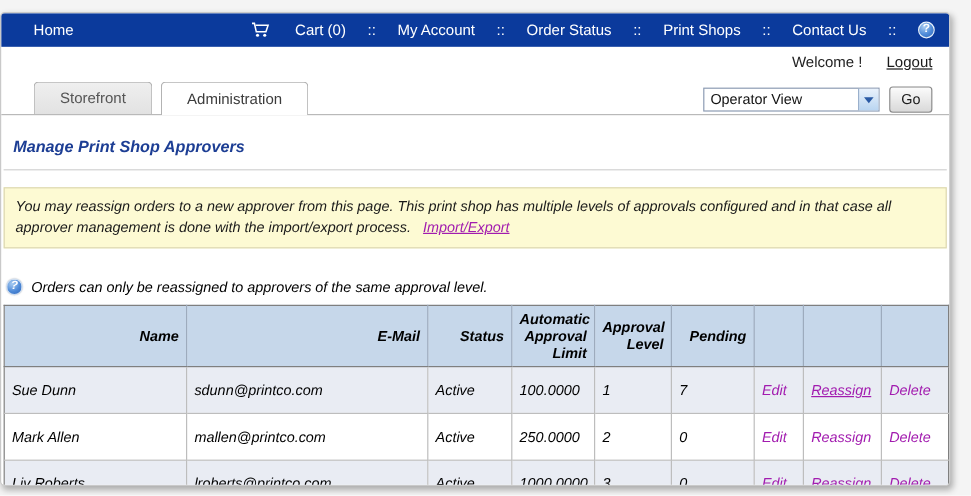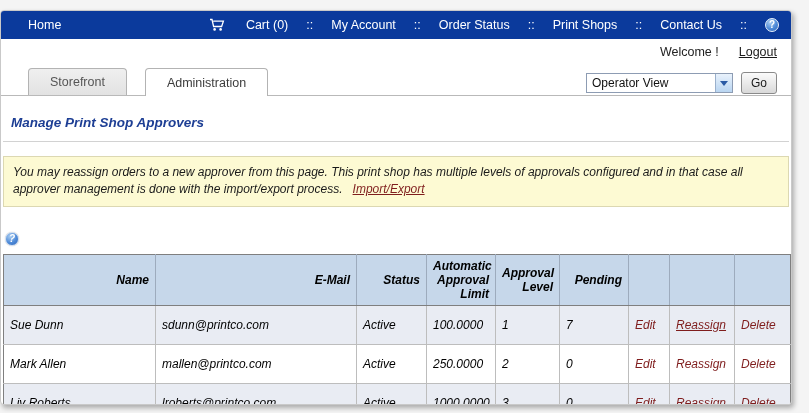--- a/index.html
+++ b/index.html
@@ -46,21 +46,21 @@
   .welcomerow {
     height:26px; display:flex; align-items:center; justify-content:flex-end;
     padding-right:14px; font-size:12.5px; color:#222;
   }
   .welcomerow .logout { margin-left:20px; color:#1a1a1a; text-decoration:underline; cursor:pointer; }
   
   .tabstrip {
     position:relative; height:31px;
     border-bottom:1px solid #b9b9b9;
     padding-left:27px;
-    display:flex; align-items:flex-end; gap:18px;
+    display:flex; align-items:flex-end; gap:7px;
   }
   .tab {
     height:27px; line-height:26px; padding:0 21px;
     border:1px solid #b3b3b3; border-bottom:none;
     border-radius:4px 4px 0 0;
     background:linear-gradient(#efefef,#e2e2e2);
     color:#555; font-size:12.5px; cursor:pointer;
   }
   .tab.active {
     background:#ffffff; color:#3c3c3c;
@@ -101,21 +101,21 @@
   .content { padding:0 2px;font-style:italic; }
   .page-title {
     margin:19px 8px 11px;
     color:#1d3e94; font-size:13.5px; font-weight:bold;
   }
   .title-rule { border:none; border-top:1px solid #d2d2d2; margin:0 0 14px; }
   .notice {
     background:#fdfad3; border:1px solid #dcd8b2;
     padding:7px 9px; font-size:12px; color:#1a1a1a; line-height:1.45;
   }
-  a.link, .link { color:#7f1d1d; cursor:pointer; text-decoration:none; }
+  a.link, .link { color:#a21caf; cursor:pointer; text-decoration:none; }
   .link.underlined { text-decoration:underline; }
   .inforow {
     display:flex; align-items:center; gap:7px;
     margin:25px 0 8px 2px; font-size:12px; color:#000;
   }
   
   table.approvers {
     border-collapse:collapse; table-layout:fixed;
     width:787px; font-size:12px; color:#000;
   }
@@ -194,20 +194,21 @@
     <hr class="title-rule">
 
     <div class="notice">
       <span>You may reassign orders to a new approver from this page. This print shop has multiple levels of approvals configured and in that case all approver management is done with the import/export process.</span>
       <span>&nbsp;</span>
       <span class="link underlined">Import/Export</span>
     </div>
 
     <div class="inforow">
       <span class="qicon on-white">?</span>
+      <span>Orders can only be reassigned to approvers of the same approval level.</span>
     </div>
 
     <table class="approvers">
       <colgroup>
         <col style="width:152px">
           <col style="width:201px">
           <col style="width:70px">
         <col style="width:69px">
           <col style="width:64px">
           <col style="width:69px">

